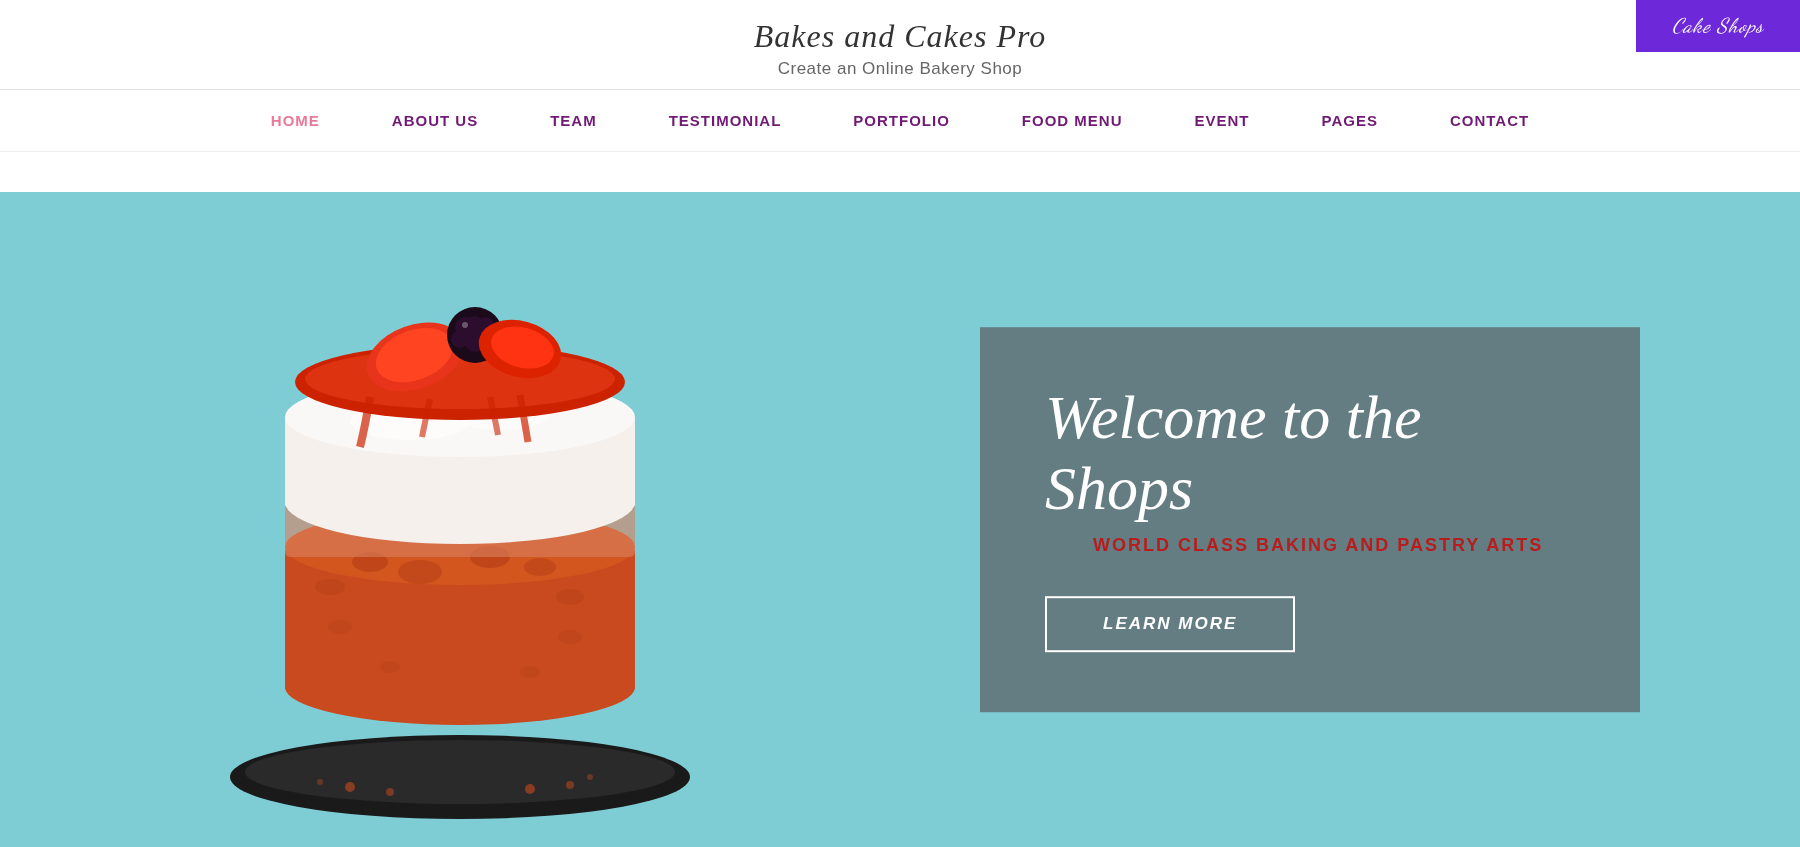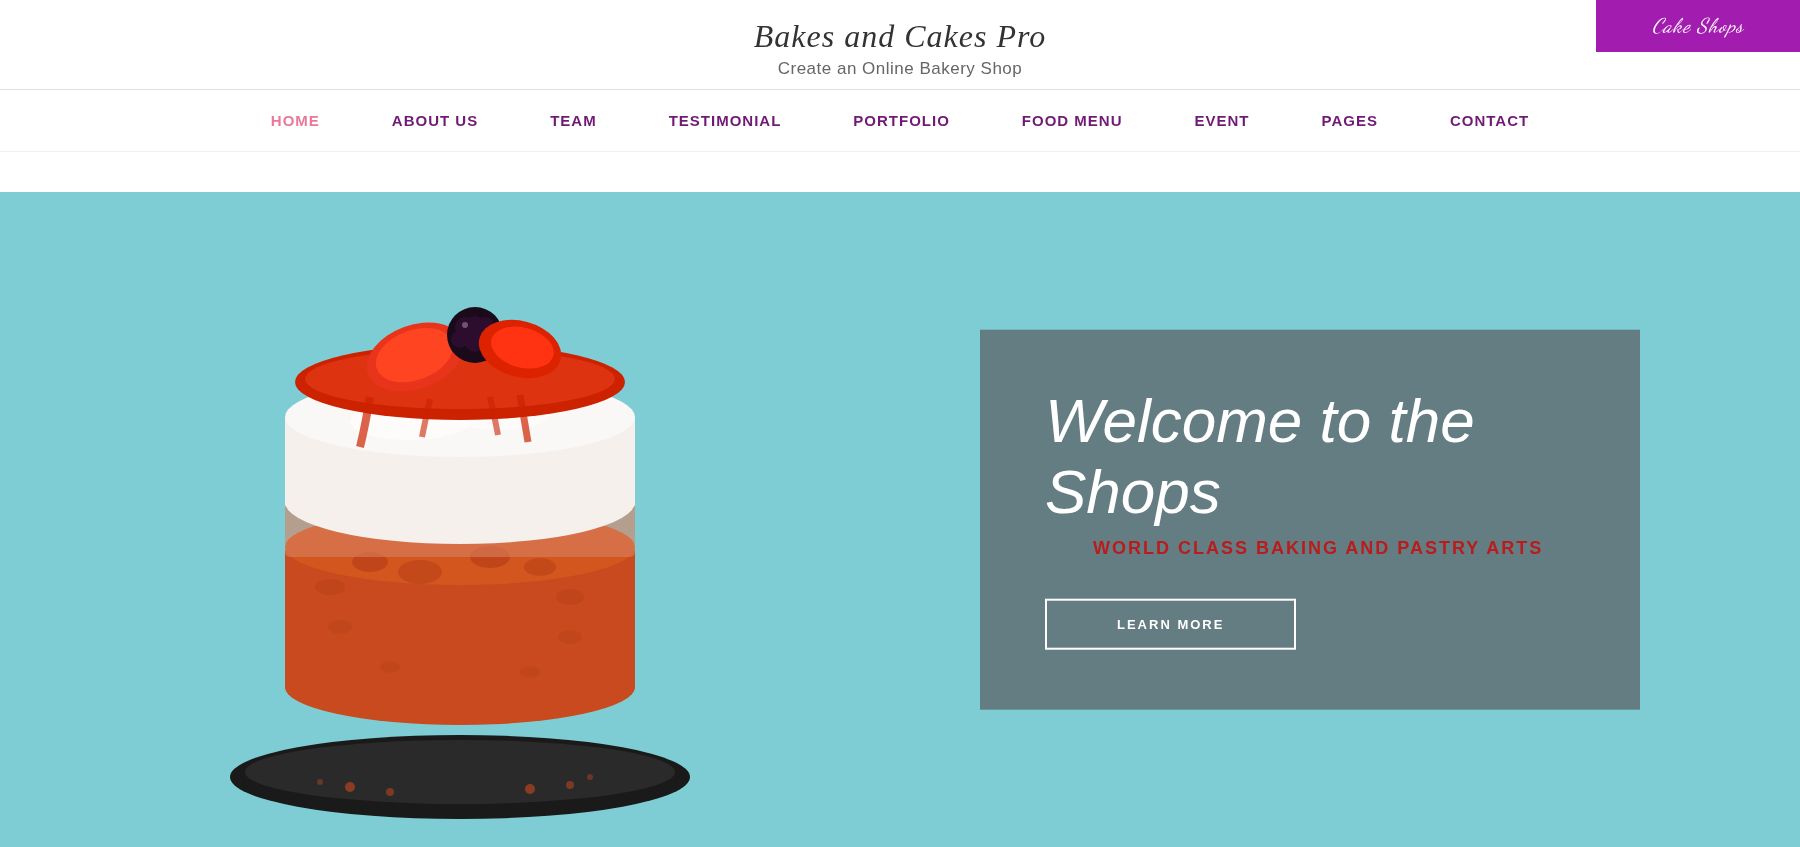--- a/index.html
+++ b/index.html
@@ -18,24 +18,24 @@
       align-items: center;
       padding: 18px 0 10px;
       position: relative;
       border-bottom: 1px solid #e0e0e0;
     }
 
     .cake-shops-btn {
       position: absolute;
       top: 0;
       right: 0;
-      background: #a21caf;
+      background: #6d28d9;
       color: #fff;
       border: none;
-      padding: 14px 56px;
+      padding: 14px 36px;
       font-size: 20px;
       font-family: 'Dancing Script', cursive, Georgia, serif;
       font-style: italic;
       cursor: pointer;
       letter-spacing: 1px;
     }
 
     .site-title {
       font-family: Georgia, 'Times New Roman', serif;
       font-size: 32px;
@@ -132,21 +132,21 @@
       position: absolute;
       right: 160px;
       top: 50%;
       transform: translateY(-50%);
       background: rgba(95, 110, 115, 0.85);
       padding: 55px 65px 60px 65px;
       width: 660px;
     }
 
     .hero-welcome {
-      font-family: Liberation Sans, sans-serif;
+      font-family: Liberation Serif, serif;
       font-size: 62px;
       color: #ffffff;
       font-style: italic;
       font-weight: normal;
       line-height: 1.15;
       margin-bottom: 11px;
     }
 
     .hero-tagline {
       font-size: 18px;
@@ -155,28 +155,29 @@
       font-weight: 700;
       text-transform: uppercase;
       margin-bottom: 40px;
       margin-left: 48px;
     }
 
     .learn-more-btn {
       display: inline-block;
       border: 2px solid #ffffff;
       color: #ffffff;
-      padding: 16px 70px;
-      font-size: 13px;
+      padding: 16px 56px;
+      font-size: 17px;
       font-weight: 700;
       letter-spacing: 2px;
       text-transform: uppercase;
       cursor: pointer;
       background: transparent;
       text-decoration: none;
+      font-style: italic;
     }
   </style>
 </head>
 <body>
 
 <header class="header">
   <button class="cake-shops-btn">Cake Shops</button>
   <h1 class="site-title">Bakes and Cakes Pro</h1>
   <p class="site-subtitle">Create an Online Bakery Shop</p>
 </header>

